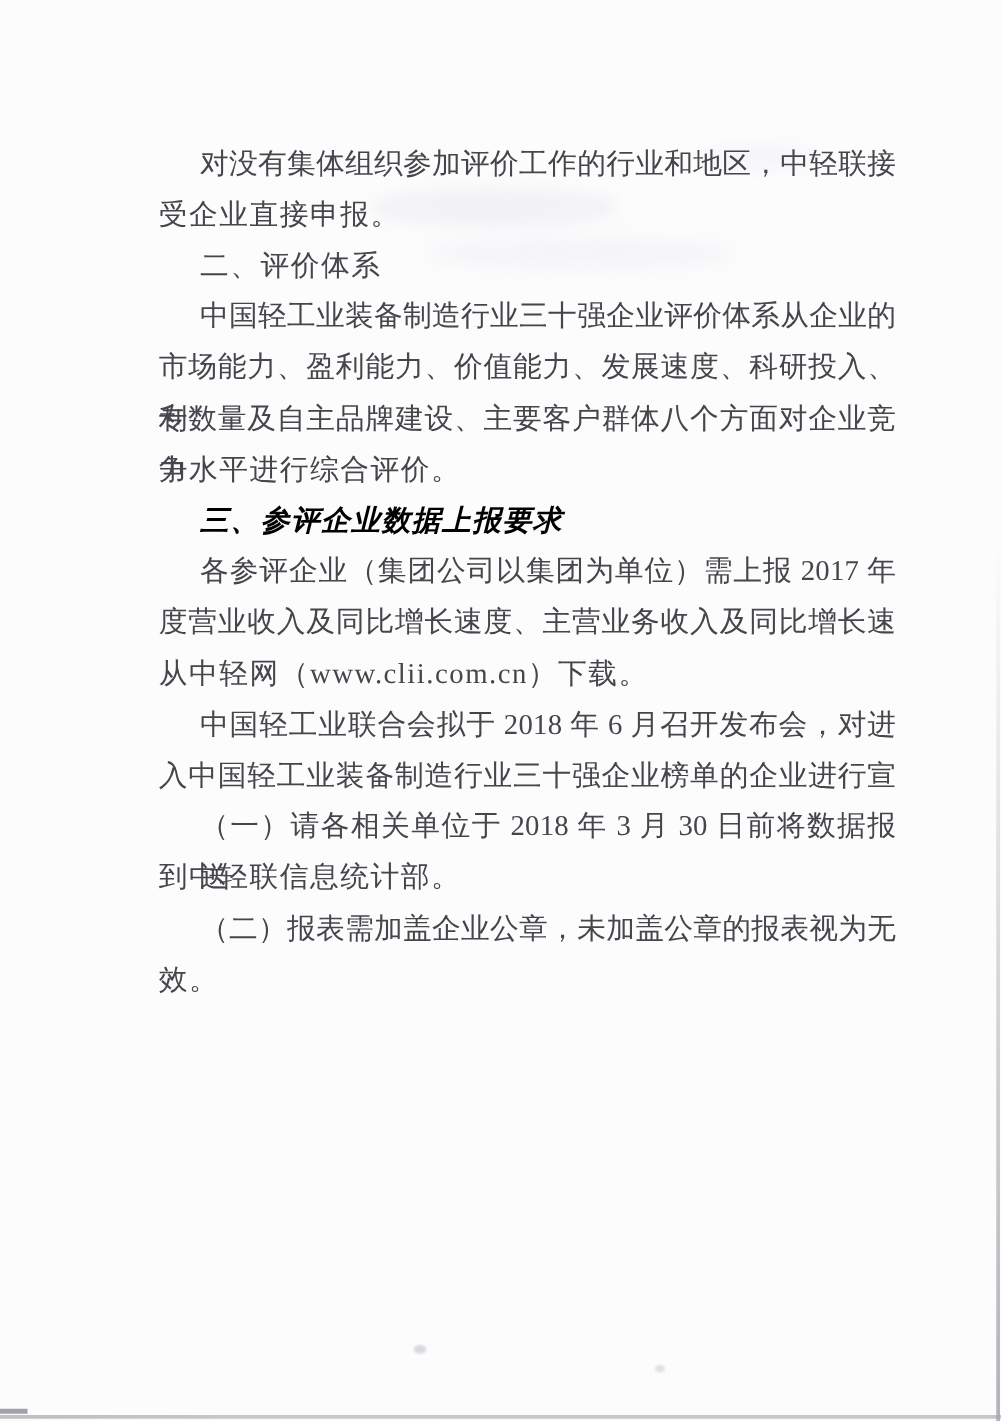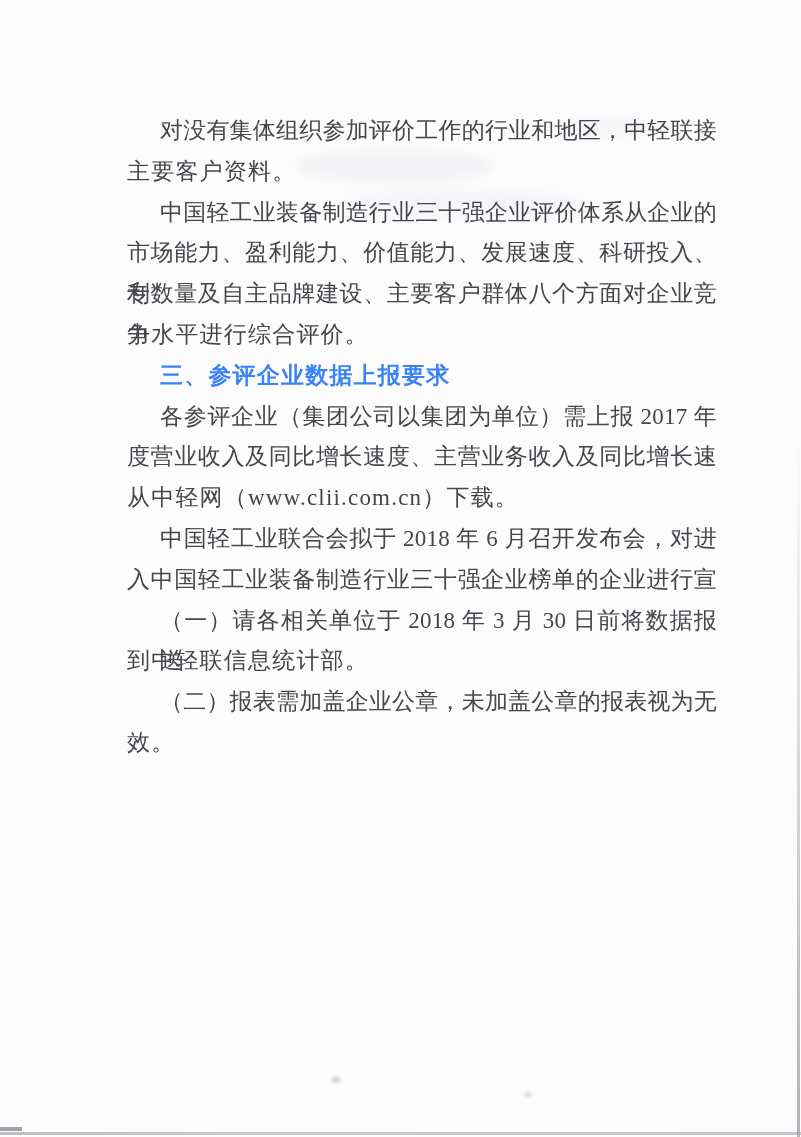--- a/index.html
+++ b/index.html
@@ -36,21 +36,22 @@
     text-align: justify;
     text-align-last: justify;
     letter-spacing: 0.2px;
     font-family: Liberation Serif, serif;
   }
   .line.indent {
     padding-left: 33px;
   }
   .line.bold {
     font-weight: 700;
-    color: #3b82f6;
+    color: #000000;
+    font-style: italic;
   }
   
   .artifact {
     position: absolute;
     pointer-events: none;
   }
   .smudge-1 {
     left: 295px; top: 150px; width: 200px; height: 32px;
     background: #e9e9ee; border-radius: 50%;
     filter: blur(6px); opacity: 0.5;
@@ -96,21 +97,22 @@
   <div class="artifact smudge-2"></div>
   <div class="artifact smudge-3"></div>
   <div class="artifact bottom-edge-line"></div>
   <div class="artifact bottom-left-dash"></div>
   <div class="artifact right-edge-line"></div>
   <div class="artifact speck-1"></div>
   <div class="artifact speck-2"></div>
 
   <div class="content">
     <div class="line indent fill">对没有集体组织参加评价工作的行业和地区，中轻联接</div>
-    <div class="line">主要客户资料。</div>
+    <div class="line">受企业直接申报。</div>
+    <div class="line indent">二、评价体系</div>
     <div class="line indent fill">中国轻工业装备制造行业三十强企业评价体系从企业的</div>
     <div class="line fill">市场能力、盈利能力、价值能力、发展速度、科研投入、专</div>
     <div class="line fill">利数量及自主品牌建设、主要客户群体八个方面对企业竞争</div>
     <div class="line">力水平进行综合评价。</div>
     <div class="line indent bold">三、参评企业数据上报要求</div>
     <div class="line indent fill">各参评企业（集团公司以集团为单位）需上报 2017 年</div>
     <div class="line fill">度营业收入及同比增长速度、主营业务收入及同比增长速</div>
     <div class="line">从中轻网（www.clii.com.cn）下载。</div>
     <div class="line indent fill">中国轻工业联合会拟于 2018 年 6 月召开发布会，对进</div>
     <div class="line fill">入中国轻工业装备制造行业三十强企业榜单的企业进行宣</div>

